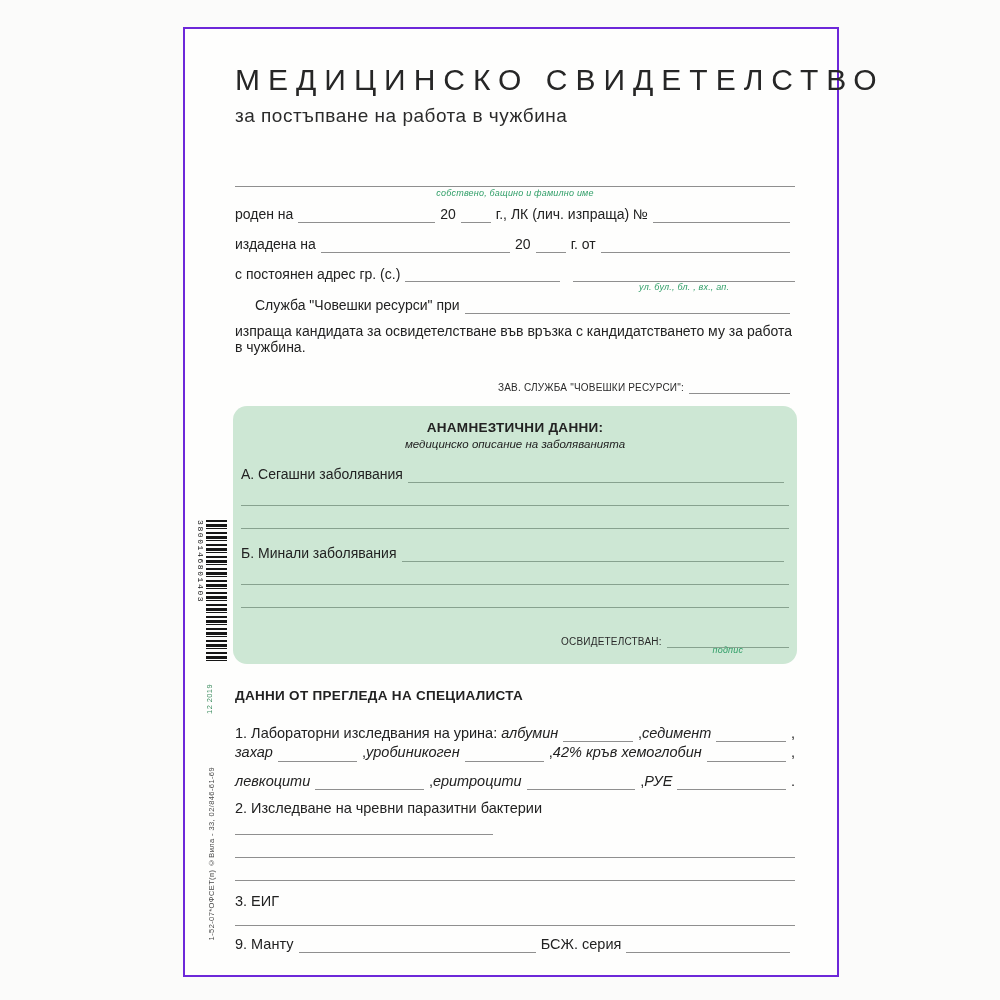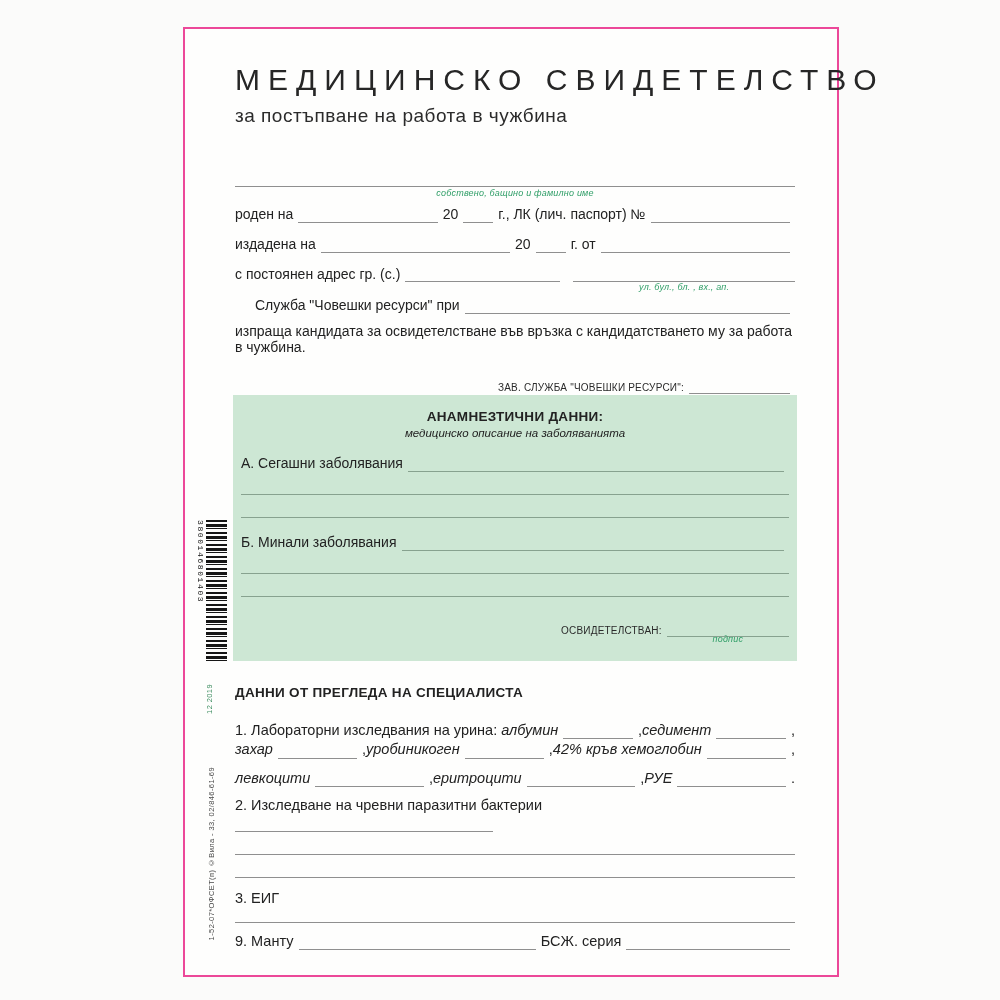--- a/index.html
+++ b/index.html
@@ -1,32 +1,32 @@
 <!DOCTYPE html>
 <html><head>
 <meta charset="utf-8">
 <style>
   html,body{margin:0;padding:0;background:#f4f4f2;font-family:"Liberation Sans","DejaVu Sans",sans-serif;color:#222;}
   .stage{width:1000px;height:1000px;position:relative;background:#fbfbfa;overflow:hidden;}
   .sheet{position:absolute;left:183px;top:27px;width:656px;height:950px;background:#fefefd;
-         border:2px solid #ec4899;box-sizing:border-box;padding:0 42px 0 50px;}
+         border:2px solid #6d28d9;box-sizing:border-box;padding:0 42px 0 50px;}
   h1{font-size:30px;font-weight:400;letter-spacing:8px;text-align:center;margin:34px 0 0;color:#262626;white-space:nowrap;}
   h2{font-size:19px;font-weight:400;letter-spacing:.5px;margin:8px 0 0;color:#2b2b2b;}
   .row{display:flex;align-items:flex-end;font-size:14px;line-height:1.2;}
   .row .lbl{white-space:nowrap;}
   .fill{flex:1 1 auto;border-bottom:1px solid #8f8f8f;height:15px;margin:0 5px;min-width:12px;}
   .fill.noflex{flex:0 0 auto;}
   .fill-col{flex:1 1 auto;position:relative;display:flex;}
   .fill-col .fill{flex:1;margin:0;}
   .hint{font-size:9px;font-style:italic;color:#2f9e67;letter-spacing:.2px;}
   .hint-center{text-align:center;margin-top:1px;}
   .hint-under{position:absolute;top:16px;left:0;right:0;text-align:center;}
   .blank-line{border-bottom:1px solid #8f8f8f;height:0;}
   .caps-sm{font-size:10px;letter-spacing:.2px;white-space:nowrap;color:#2a2a2a;}
-  .green-block{margin-top:1px;background:#cde7d4;padding:12px 8px 24px;margin-left:-2px;margin-right:-2px;}
+  .green-block{margin-top:12px;background:#cde7d4;padding:12px 8px 16px;margin-left:-2px;margin-right:-2px;border-radius:14px;}
   .green-block .blank-line,.green-block .fill{border-color:#87a28f;}
   .gb-head{font-size:13.5px;font-weight:700;text-align:center;letter-spacing:.3px;margin:2px 0 0;}
   .gb-sub{font-size:11.5px;font-style:italic;text-align:center;margin-top:3px;}
   .sec-head{font-size:13.5px;font-weight:700;text-align:left;letter-spacing:.3px;margin-top:24px;}
   .lab{font-size:14.5px;}
   .lab .it{font-style:italic;white-space:nowrap;}
   .para{font-size:14.5px;margin-top:10px;}
   .short{width:46%;}
   
   .barcode{position:absolute;left:11px;top:491px;display:flex;align-items:flex-start;}
@@ -49,21 +49,21 @@
     <div class="row" style="margin-top:44px">
       <span class="fill" style="margin:0"></span>
     </div>
     <div class="hint hint-center">собствено, бащино и фамилно име</div>
 
     <div class="row" style="margin-top:8px">
       <span class="lbl">роден на</span>
       <span class="fill" style="max-width:210px"></span>
       <span class="lbl">20</span>
       <span class="fill noflex" style="width:30px"></span>
-      <span class="lbl">г., ЛК (лич. паспорт) №</span>
+      <span class="lbl">г., ЛК (лич. изпраща) №</span>
       <span class="fill"></span>
     </div>
 
     <div class="row" style="margin-top:13px">
       <span class="lbl">издадена на</span>
       <span class="fill" style="max-width:193px"></span>
       <span class="lbl">20</span>
       <span class="fill noflex" style="width:30px"></span>
       <span class="lbl">г. от</span>
       <span class="fill"></span>

